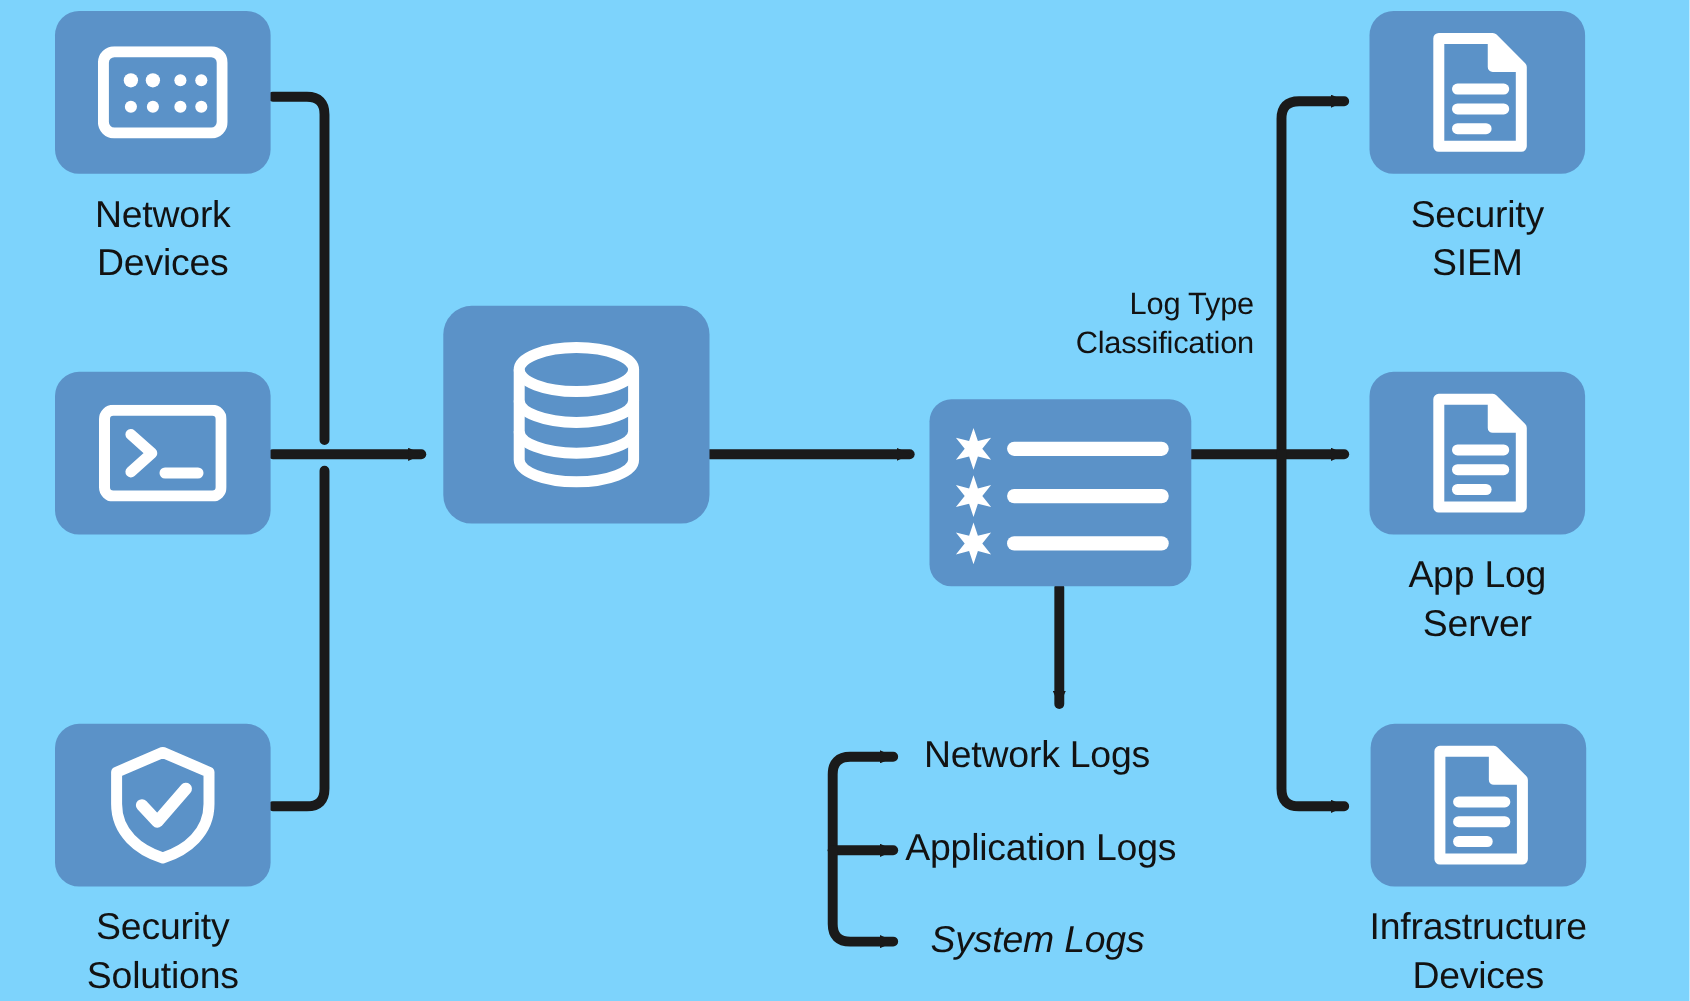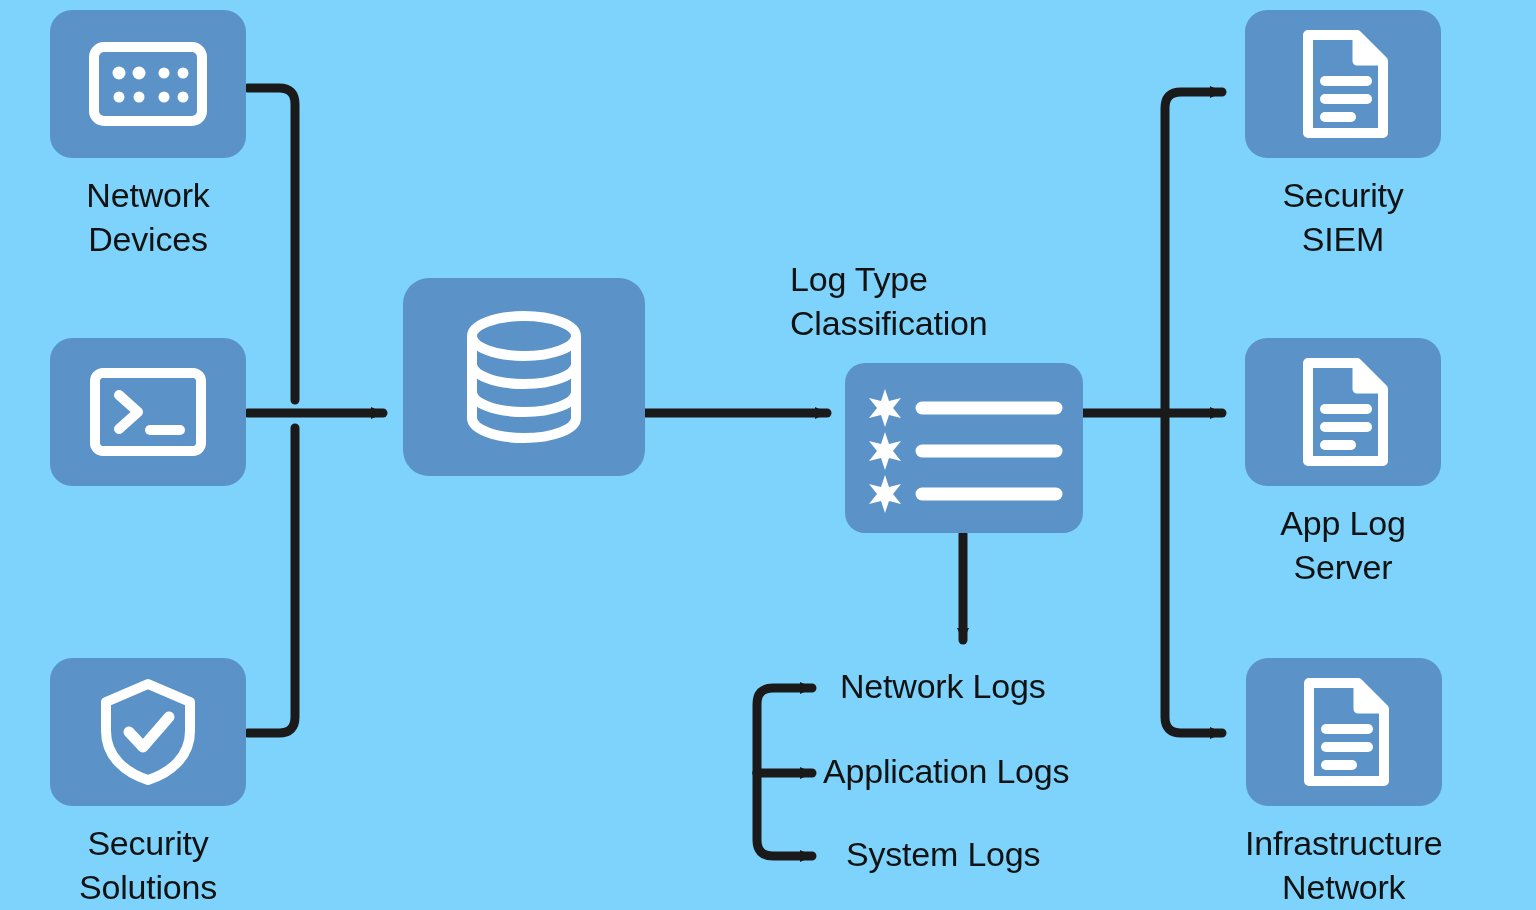--- a/index.html
+++ b/index.html
@@ -43,23 +43,23 @@
     text-align: center;
     color: #121212;
     font-size: 34px;
     line-height: 1.28;
     font-weight: 400;
     letter-spacing: -0.2px;
     white-space: pre-line;
   }
   .top-label {
     position: absolute;
-    text-align: left;
+    text-align: right;
     color: #121212;
-    font-size: 34px;
+    font-size: 28px;
     line-height: 1.28;
     letter-spacing: -0.2px;
     white-space: pre-line;
   }
   .logtype-list {
     position: absolute;
   }
   .logtype-item {
     position: absolute;
     color: #121212;
@@ -178,21 +178,21 @@
       </g>
       <line x1="58" y1="25" x2="192" y2="25" stroke="#ffffff" stroke-width="13" stroke-linecap="round"></line>
       <line x1="58" y1="68" x2="192" y2="68" stroke="#ffffff" stroke-width="13" stroke-linecap="round"></line>
       <line x1="58" y1="111" x2="192" y2="111" stroke="#ffffff" stroke-width="13" stroke-linecap="round"></line>
     </svg>
   </div>
 
   <div class="logtype-list">
     <div class="logtype-item" style="left:840px; top:667px;">Network Logs</div>
     <div class="logtype-item" style="left:823px; top:752px;">Application Logs</div>
-    <div class="logtype-item" style="left:846px; top:835px;">System Logs</div>
+    <div class="logtype-item" style="left:846px; top:835px;font-style:italic;">System Logs</div>
   </div>
 
   <div class="node" id="node-siem">
     <div class="chip" style="width:196px;height:148px;">
       <svg width="96" height="110" viewBox="0 0 96 110">
         <path d="M13,6 L62,6 L88,32 L88,104 L13,104 Z" fill="none" stroke="#ffffff" stroke-width="10" stroke-linejoin="round"></path>
         <path d="M62,6 L62,32 L88,32" fill="#ffffff" stroke="#ffffff" stroke-width="9" stroke-linejoin="round"></path>
         <line x1="30" y1="52" x2="72" y2="52" stroke="#ffffff" stroke-width="10" stroke-linecap="round"></line>
         <line x1="30" y1="70" x2="72" y2="70" stroke="#ffffff" stroke-width="10" stroke-linecap="round"></line>
         <line x1="30" y1="88" x2="56" y2="88" stroke="#ffffff" stroke-width="10" stroke-linecap="round"></line>
@@ -220,16 +220,16 @@
     <div class="chip" style="width:196px;height:148px;">
       <svg width="96" height="110" viewBox="0 0 96 110">
         <path d="M13,6 L62,6 L88,32 L88,104 L13,104 Z" fill="none" stroke="#ffffff" stroke-width="10" stroke-linejoin="round"></path>
         <path d="M62,6 L62,32 L88,32" fill="#ffffff" stroke="#ffffff" stroke-width="9" stroke-linejoin="round"></path>
         <line x1="30" y1="52" x2="72" y2="52" stroke="#ffffff" stroke-width="10" stroke-linecap="round"></line>
         <line x1="30" y1="70" x2="72" y2="70" stroke="#ffffff" stroke-width="10" stroke-linecap="round"></line>
         <line x1="30" y1="88" x2="56" y2="88" stroke="#ffffff" stroke-width="10" stroke-linecap="round"></line>
       </svg>
     </div>
     <div class="node-label">Infrastructure
-Network</div>
+Devices</div>
   </div>
 
 </div>
 
 </body></html>

